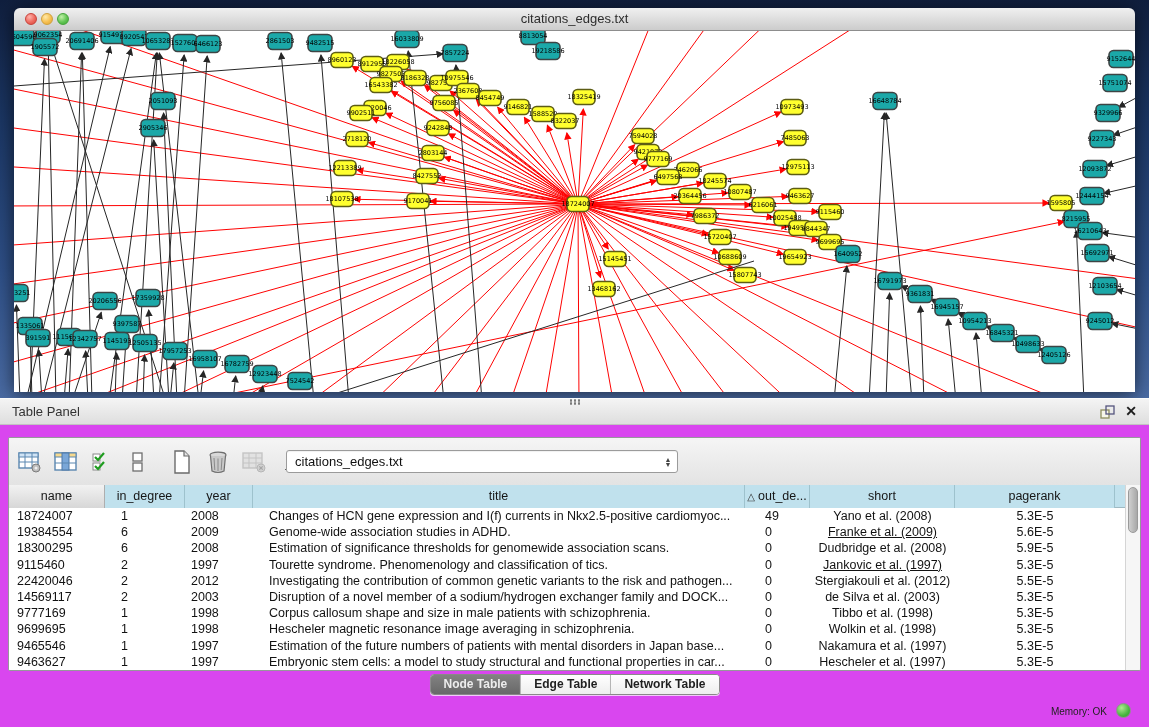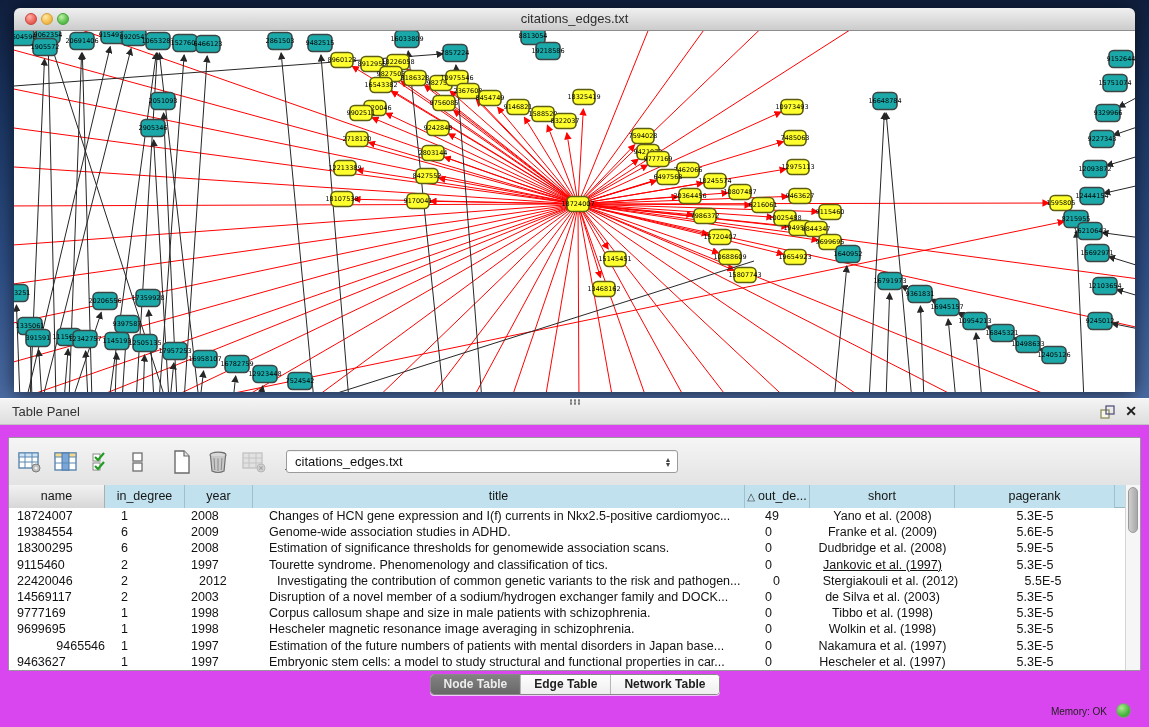--- a/index.html
+++ b/index.html
@@ -554,21 +554,21 @@
           <div class="td-cell" style="width: 65px; padding-left: 20px;">49</div>
           <div class="td-cell" style="width: 145px; text-align: center;">Yano et al. (2008)</div>
           <div class="td-cell" style="width: 160px; text-align: center;">5.3E-5</div>
         </div>
         <div class="tbl-row">
           <div class="td-cell" style="width: 96px; padding-left: 8px;">19384554</div>
           <div class="td-cell" style="width: 80px; padding-left: 16px;">6</div>
           <div class="td-cell" style="width: 68px; padding-left: 6px;">2009</div>
           <div class="td-cell" style="width: 492px; padding-left: 16px;">Genome-wide association studies in ADHD.</div>
           <div class="td-cell" style="width: 65px; padding-left: 20px;">0</div>
-          <div class="td-cell" style="width: 145px; text-align: center;">Franke et al. (2009)</div>
+          <div class="td-cell" style="width: 145px; text-align: center; text-decoration: underline;">Franke et al. (2009)</div>
           <div class="td-cell" style="width: 160px; text-align: center;">5.6E-5</div>
         </div>
         <div class="tbl-row">
           <div class="td-cell" style="width: 96px; padding-left: 8px;">18300295</div>
           <div class="td-cell" style="width: 80px; padding-left: 16px;">6</div>
           <div class="td-cell" style="width: 68px; padding-left: 6px;">2008</div>
           <div class="td-cell" style="width: 492px; padding-left: 16px;">Estimation of significance thresholds for genomewide association scans.</div>
           <div class="td-cell" style="width: 65px; padding-left: 20px;">0</div>
           <div class="td-cell" style="width: 145px; text-align: center;">Dudbridge et al. (2008)</div>
           <div class="td-cell" style="width: 160px; text-align: center;">5.9E-5</div>
@@ -578,21 +578,21 @@
           <div class="td-cell" style="width: 80px; padding-left: 16px;">2</div>
           <div class="td-cell" style="width: 68px; padding-left: 6px;">1997</div>
           <div class="td-cell" style="width: 492px; padding-left: 16px;">Tourette syndrome. Phenomenology and classification of tics.</div>
           <div class="td-cell" style="width: 65px; padding-left: 20px;">0</div>
           <div class="td-cell" style="width: 145px; text-align: center; text-decoration: underline;">Jankovic et al. (1997)</div>
           <div class="td-cell" style="width: 160px; text-align: center;">5.3E-5</div>
         </div>
         <div class="tbl-row">
           <div class="td-cell" style="width: 96px; padding-left: 8px;">22420046</div>
           <div class="td-cell" style="width: 80px; padding-left: 16px;">2</div>
-          <div class="td-cell" style="width: 68px; padding-left: 6px; margin-left: 8px;">2012</div>
+          <div class="td-cell" style="width: 68px; padding-left: 6px;">2012</div>
           <div class="td-cell" style="width: 492px; padding-left: 16px;">Investigating the contribution of common genetic variants to the risk and pathogen...</div>
           <div class="td-cell" style="width: 65px; padding-left: 20px;">0</div>
           <div class="td-cell" style="width: 145px; text-align: center;">Stergiakouli et al. (2012)</div>
           <div class="td-cell" style="width: 160px; text-align: center;">5.5E-5</div>
         </div>
         <div class="tbl-row">
           <div class="td-cell" style="width: 96px; padding-left: 8px;">14569117</div>
           <div class="td-cell" style="width: 80px; padding-left: 16px;">2</div>
           <div class="td-cell" style="width: 68px; padding-left: 6px;">2003</div>
           <div class="td-cell" style="width: 492px; padding-left: 16px;">Disruption of a novel member of a sodium/hydrogen exchanger family and DOCK...</div>
@@ -612,21 +612,21 @@
         <div class="tbl-row">
           <div class="td-cell" style="width: 96px; padding-left: 8px;">9699695</div>
           <div class="td-cell" style="width: 80px; padding-left: 16px;">1</div>
           <div class="td-cell" style="width: 68px; padding-left: 6px;">1998</div>
           <div class="td-cell" style="width: 492px; padding-left: 16px;">Hescheler magnetic resonance image averaging in schizophrenia.</div>
           <div class="td-cell" style="width: 65px; padding-left: 20px;">0</div>
           <div class="td-cell" style="width: 145px; text-align: center;">Wolkin et al. (1998)</div>
           <div class="td-cell" style="width: 160px; text-align: center;">5.3E-5</div>
         </div>
         <div class="tbl-row">
-          <div class="td-cell" style="width: 96px; padding-left: 8px; text-align: right;">9465546</div>
+          <div class="td-cell" style="width: 96px; padding-left: 8px;">9465546</div>
           <div class="td-cell" style="width: 80px; padding-left: 16px;">1</div>
           <div class="td-cell" style="width: 68px; padding-left: 6px;">1997</div>
           <div class="td-cell" style="width: 492px; padding-left: 16px;">Estimation of the future numbers of patients with mental disorders in Japan base...</div>
           <div class="td-cell" style="width: 65px; padding-left: 20px;">0</div>
           <div class="td-cell" style="width: 145px; text-align: center;">Nakamura et al. (1997)</div>
           <div class="td-cell" style="width: 160px; text-align: center;">5.3E-5</div>
         </div>
         <div class="tbl-row">
           <div class="td-cell" style="width: 96px; padding-left: 8px;">9463627</div>
           <div class="td-cell" style="width: 80px; padding-left: 16px;">1</div>

